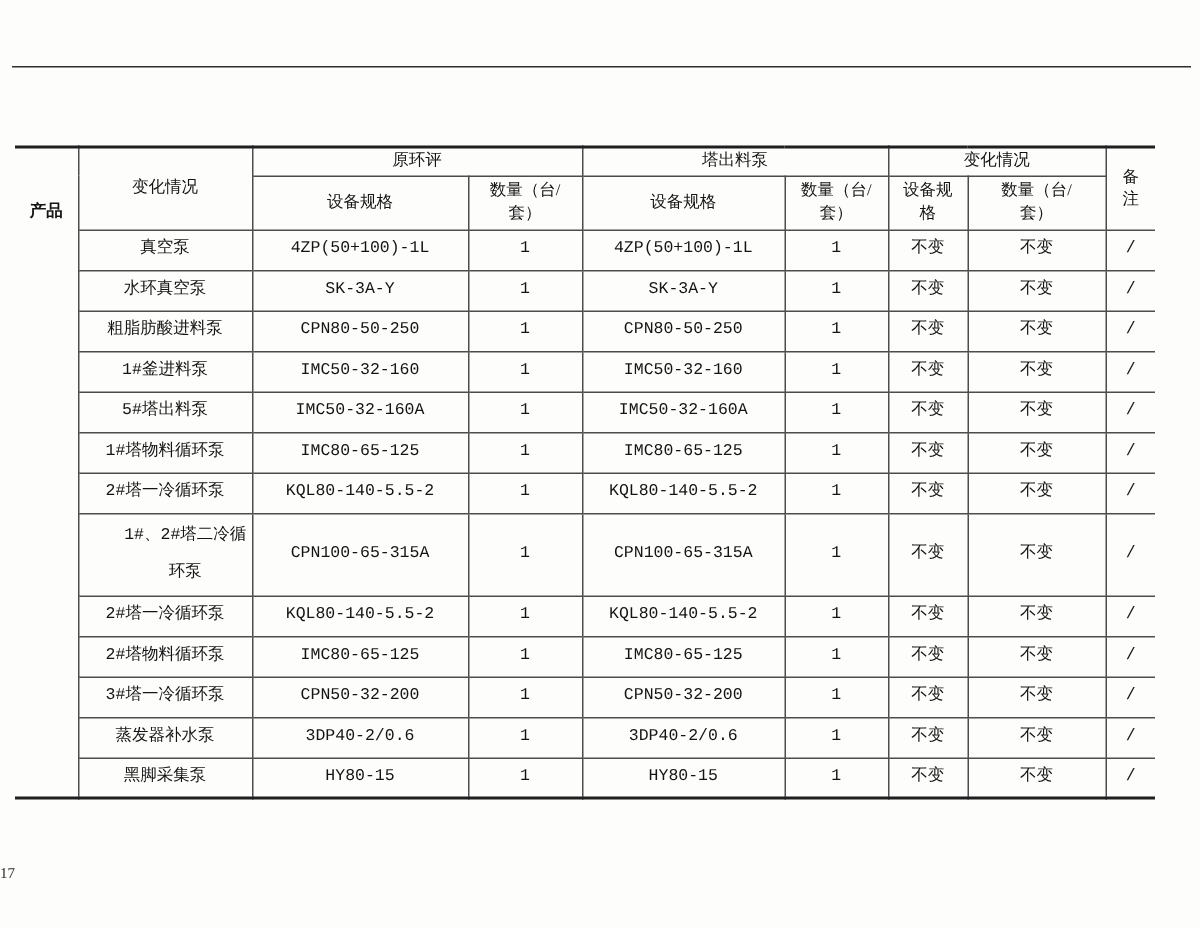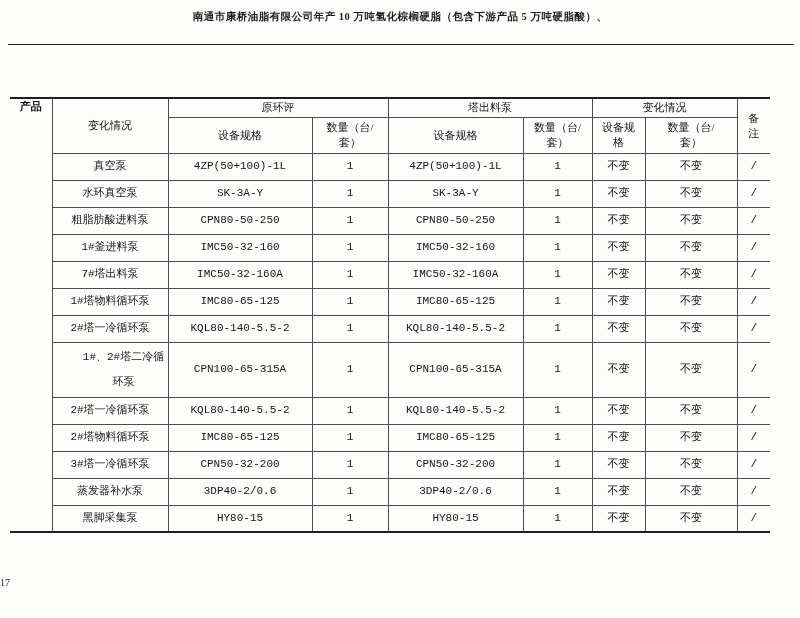--- a/index.html
+++ b/index.html
@@ -29,35 +29,34 @@
     text-align:center;vertical-align:middle;
     padding:1px 2px;overflow:hidden;
   }
   td.no-left{border-left:none;}
   td.no-right{border-right:none;}
   tr.h1{height:19px;}
   tr.h2{height:36px;}
   tr.r{height:27px;font-family:Liberation Mono, monospace;}
   tr.r.tall{height:55px;line-height:25px;}
   .hd{font-weight:normal;}
-  td.col-product{vertical-align:top;padding-top:0;font-weight:bold;}
+  td.col-product{vertical-align:top;padding-top:35px;font-weight:bold;}
   .wqty{display:inline-block;width:54px;}
   .w3{display:inline-block;width:36px;}
   .w1{display:inline-block;width:13px;}
   .wname8{display:inline-block;width:86px;margin-left:26px;}
   .page-number{
     position:absolute;top:577px;left:0;width:800px;
     font-size:10px;color:#2a2a2a;
   }
 </style>
 </head>
 <body>
 
 <div class="doc-header">
-  <div>南通市康桥油脂有限公司年产 10 万吨氢化棕榈硬脂（包含下游产品 5 万吨硬脂酸）、</div>
 </div>
 <div class="header-rule"></div>
 
 <table class="equip-table">
   <colgroup>
     <col style="width:42px">
       <col style="width:116px">
       <col style="width:144px">
     <col style="width:76px">
       <col style="width:135px">
@@ -118,21 +117,21 @@
     <td>1#釜进料泵</td>
     <td>IMC50-32-160</td>
     <td>1</td>
     <td>IMC50-32-160</td>
     <td>1</td>
     <td>不变</td>
     <td>不变</td>
     <td class="no-right">/</td>
   </tr>
   <tr class="r">
-    <td>7#塔出料泵</td>
+    <td>5#塔出料泵</td>
     <td>IMC50-32-160A</td>
     <td>1</td>
     <td>IMC50-32-160A</td>
     <td>1</td>
     <td>不变</td>
     <td>不变</td>
     <td class="no-right">/</td>
   </tr>
   <tr class="r">
     <td>1#塔物料循环泵</td>

